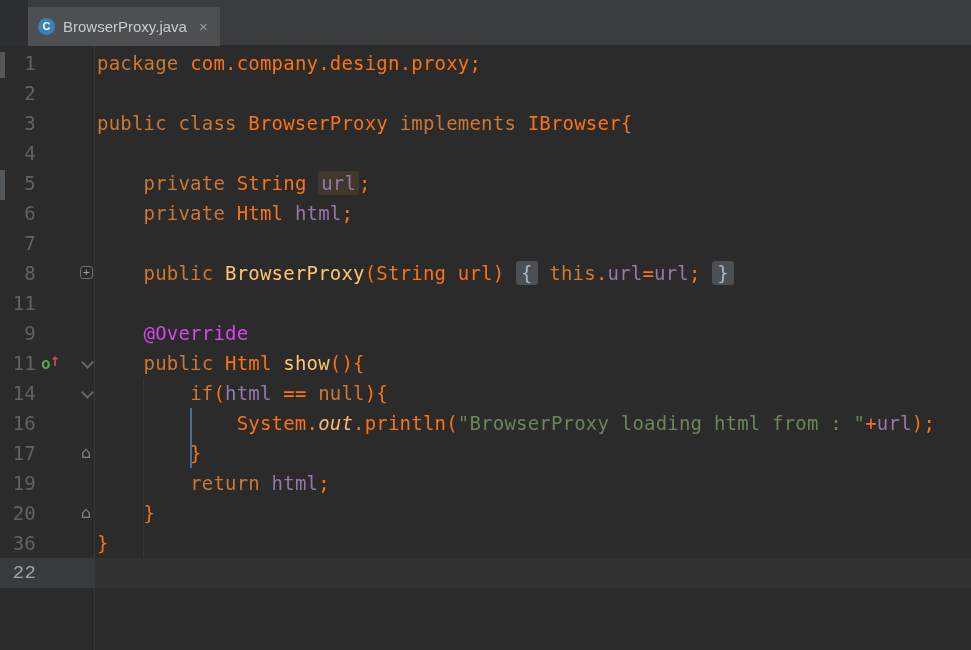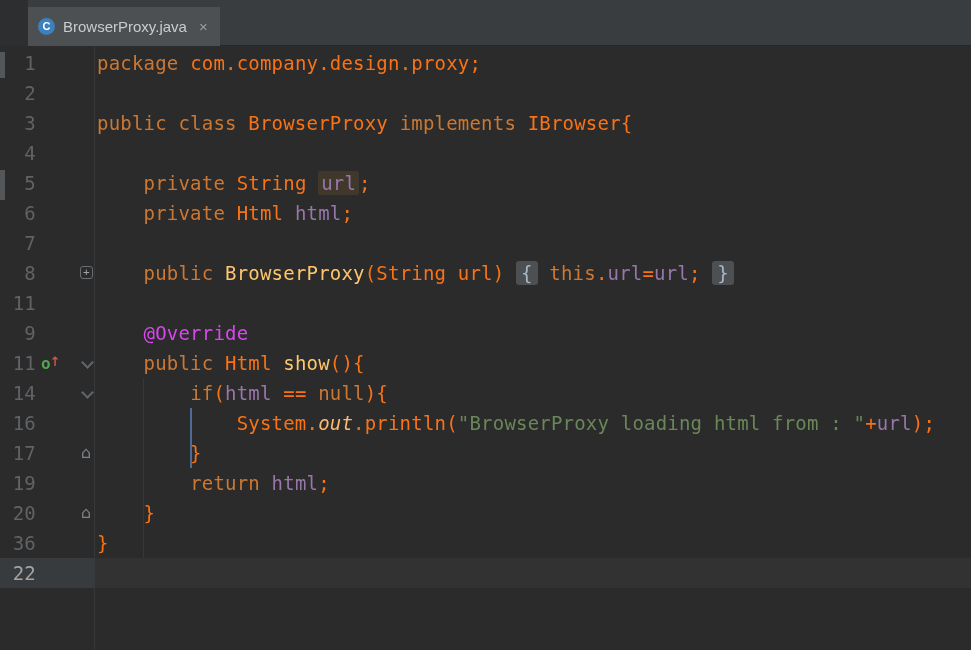--- a/index.html
+++ b/index.html
@@ -19,21 +19,21 @@
   .tab-title { white-space:nowrap; }
   .tab-close { margin-left:12px; color:#9a9ea1; font-size:15px; line-height:1; cursor:default; }
   .tabbar-rest { flex:1; background:#3a3d3f; }
 
   
   .editor { position:relative; height:604px; background:#2b2b2b; }
   .lines { position:relative; z-index:1; padding-top:2px; }
   .row { display:flex; height:30px; line-height:30px; font-size:19px; letter-spacing:0.2px; }
   .row.current { background:linear-gradient(to right,#383b3d 0,#383b3d 94px,#323232 94px); }
   .ln { width:36px; flex:none; text-align:right; color:#606366; }
-  .row.current .ln { color:#a4a3a3; }
+  .row.current .ln { color:#a4a3a3;font-family:Liberation Mono, monospace; }
   .gut { width:61px; flex:none; position:relative; }
   .code { flex:1; white-space:pre; }
 
   
   .tk-kw  { color:#cc7832; }
   .tk-def { color:#f97316; }
   .tk-fld { color:#9876aa; }
   .tk-fldi{ color:#fdba74; font-style:italic; }
   .tk-mth { color:#ffc66d; }
   .tk-ann { color:#d946ef; }

